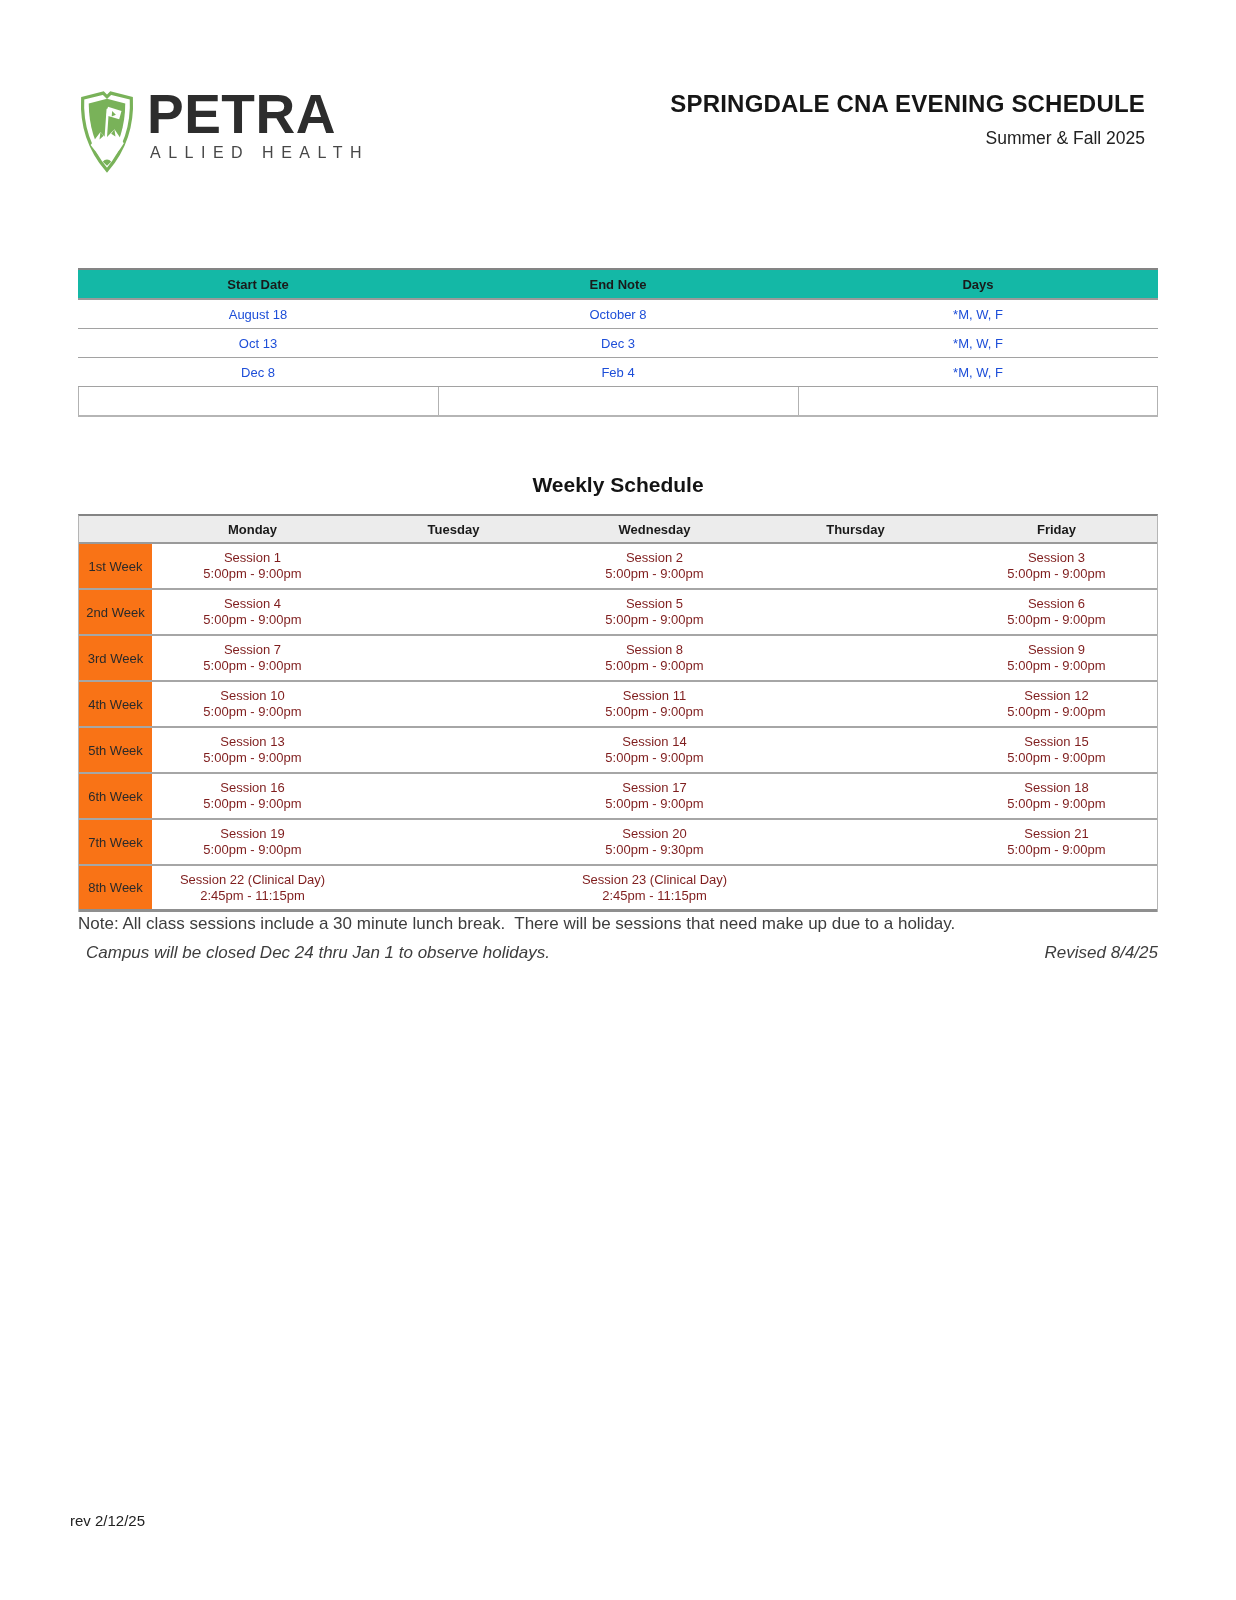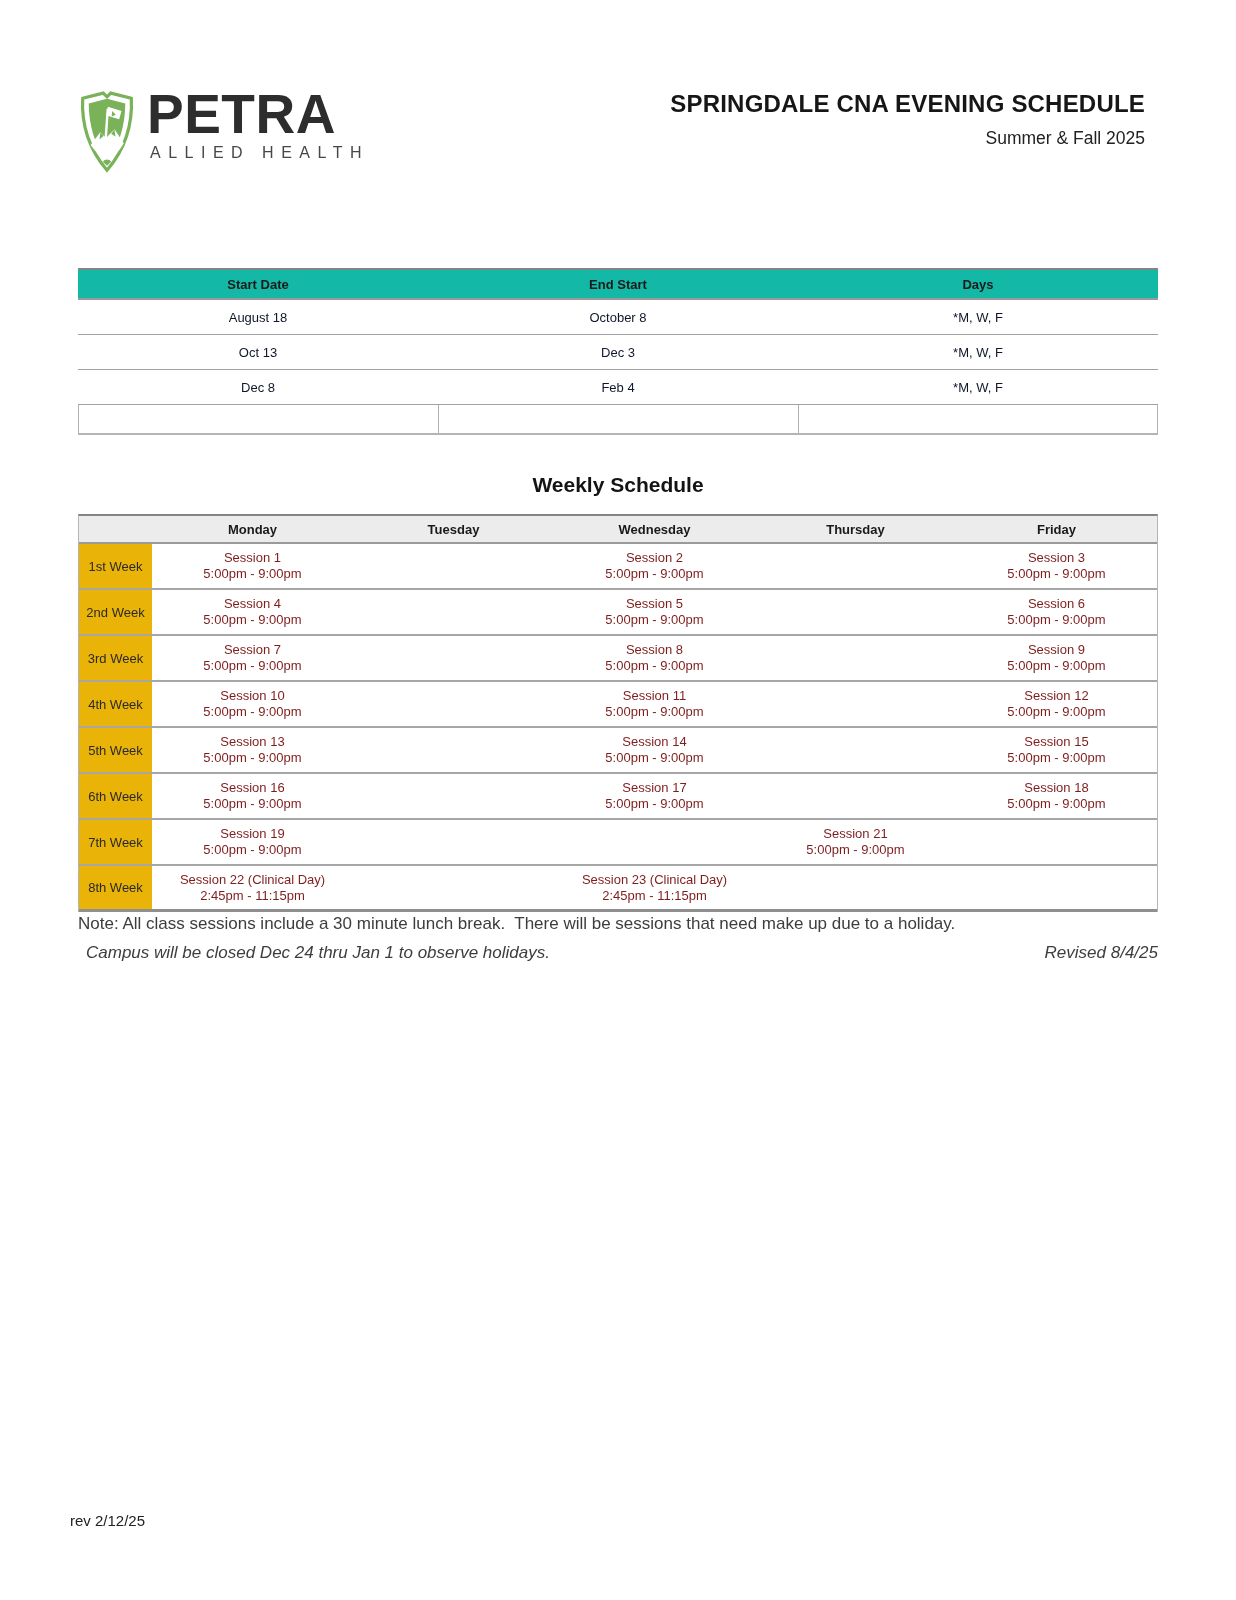--- a/index.html
+++ b/index.html
@@ -23,36 +23,36 @@
 
   
   .section-title { position:absolute; left:78px; width:1080px; text-align:center;
                    font-size:21px; font-weight:bold; color:#141414; }
 
   
   .ec-table { position:absolute; top:268px; left:78px; width:1080px;
               border-top:2px solid #848484; font-size:13px; }
   .ec-row { display:grid; grid-template-columns:1fr 1fr 1fr; align-items:center; text-align:center; }
   .ec-head { height:30px; background:#14b8a6; border-bottom:2px solid #9a9a9a; font-weight:bold; color:#1a1a1a; }
-  .ec-data { height:35px; border-bottom:1px solid #a2a2a2; color:#0f172a; }
+  .ec-data { height:29px; border-bottom:1px solid #a2a2a2; color:#1d4ed8; }
   .ec-empty { height:30px; border-left:1px solid #b2b2b2; border-right:1px solid #b2b2b2;
               border-bottom:2px solid #b5b5b5; }
   .ec-empty > div { height:100%; }
   .ec-empty > div + div { border-left:1px solid #b2b2b2; }
 
   
   .ws-table { position:absolute; top:514px; left:78px; width:1080px;
               border-top:2px solid #848484; border-left:1px solid #b5b5b5; border-right:1px solid #b5b5b5;
               font-size:13px; }
   .ws-row { display:grid; grid-template-columns:73px 1fr 1fr 1fr 1fr 1fr; }
   .ws-head { height:28px; background:#ececec; border-bottom:2px solid #9a9a9a; }
   .ws-head > div { display:flex; align-items:center; justify-content:center; font-weight:bold; color:#1a1a1a; }
   .ws-week { min-height:46px; border-bottom:2px solid #a6a6a6; }
   .ws-week:last-child { border-bottom:3px solid #8f8f8f; }
-  .ws-label { background:#eab308; display:flex; align-items:center; justify-content:center; color:#2a2a2a; }
+  .ws-label { background:#f97316; display:flex; align-items:center; justify-content:center; color:#2a2a2a; }
   .ws-cell { display:flex; flex-direction:column; align-items:center; justify-content:center;
              line-height:16px; color:#7f1d1d; text-align:center; }
 
   
   .notes { position:absolute; top:914px; left:78px; width:1080px; font-size:17px; color:#3d3d3d; }
   .notes-line1 { white-space:pre-wrap; }
   .notes-line2 { display:flex; justify-content:space-between; margin-top:9px; }
   .notes-line2 .campus { padding-left:8px;font-style:italic; }
   .revised { font-style:italic; }
 
@@ -85,21 +85,21 @@
     <div class="doc-titles">
       <div class="doc-title">SPRINGDALE CNA EVENING SCHEDULE</div>
       <div class="doc-subtitle">Summer &amp; Fall 2025</div>
     </div>
   </div>
 
 
   <div class="ec-table">
     <div class="ec-row ec-head">
       <div>Start Date</div>
-      <div>End Start</div>
+      <div>End Note</div>
       <div>Days</div>
     </div>
     <div class="ec-row ec-data">
       <div>August 18</div>
       <div>October 8</div>
       <div>*M, W, F</div>
     </div>
     <div class="ec-row ec-data">
       <div>Oct 13</div>
       <div>Dec 3</div>
@@ -237,20 +237,24 @@
         </div>
     </div>
 
     <div class="ws-row ws-week">
       <div class="ws-label">7th Week</div>
       <div class="ws-cell">
           <div>Session 19</div>
           <div>5:00pm - 9:00pm</div>
         </div>
       <div class="ws-cell"></div>
+      <div class="ws-cell">
+          <div>Session 20</div>
+          <div>5:00pm - 9:30pm</div>
+        </div>
       <div class="ws-cell"></div>
       <div class="ws-cell">
           <div>Session 21</div>
           <div>5:00pm - 9:00pm</div>
         </div>
     </div>
 
     <div class="ws-row ws-week">
       <div class="ws-label">8th Week</div>
       <div class="ws-cell">

